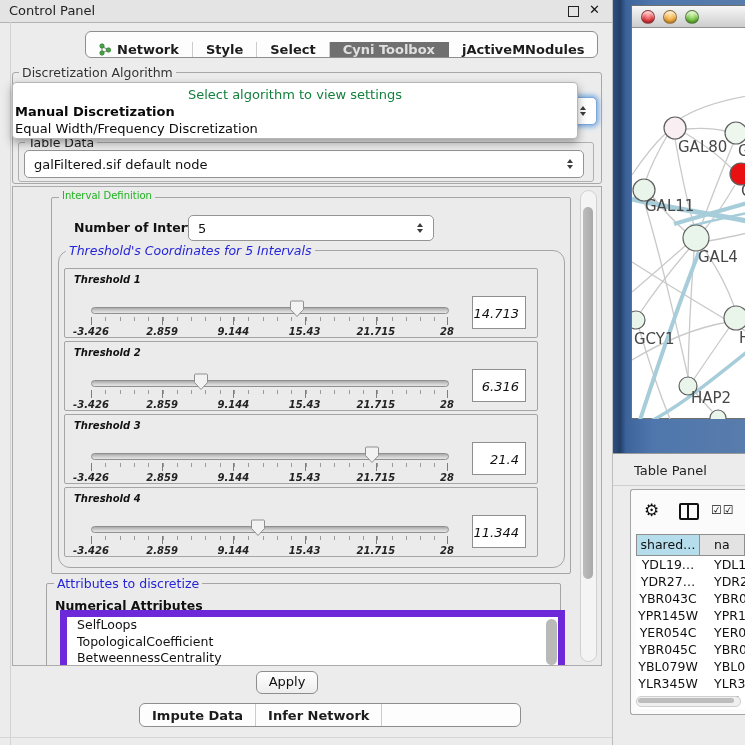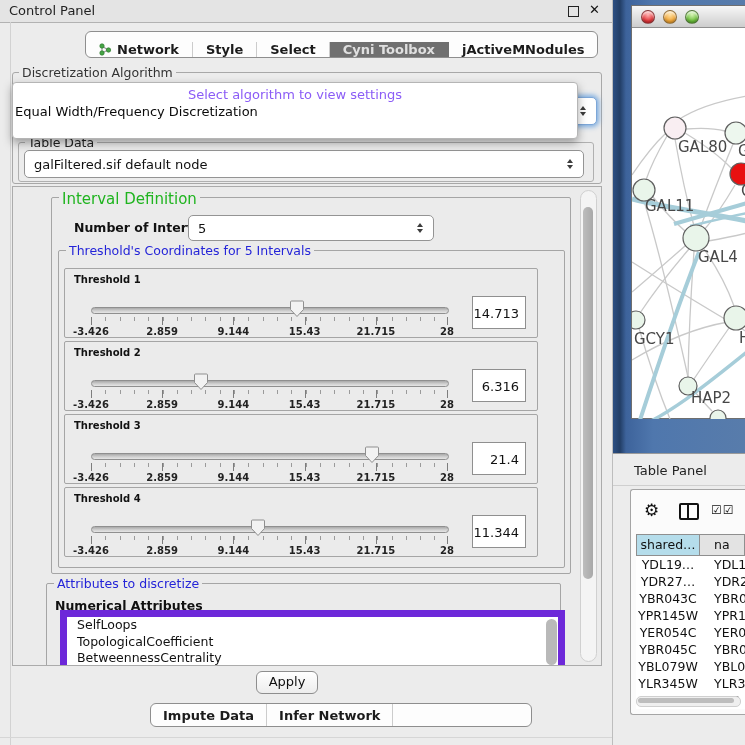--- a/index.html
+++ b/index.html
@@ -39,33 +39,33 @@
         justify-content:center;gap:2px;}
   .spin i{display:block;width:0;height:0;}
   .spin .up{border-left:3.5px solid transparent;border-right:3.5px solid transparent;border-bottom:4.5px solid #3c3c3c;}
   .spin .dn{border-left:3.5px solid transparent;border-right:3.5px solid transparent;border-top:4.5px solid #3c3c3c;}
   #tabledata-combo{left:24px;top:150px;width:558px;height:26px;position:absolute;}
 
   
   #popup{position:absolute;left:12px;top:82px;width:566px;height:57px;background:#fff;
          border:1px solid #b5b5b5;border-radius:4px;box-shadow:0 4px 10px rgba(0,0,0,.35);
          z-index:40;padding-top:3px;box-sizing:border-box;}
-  #popup .prompt{display:block;text-align:center;color:#8b5cf6;font-size:13px;line-height:17px;}
+  #popup .prompt{display:block;text-align:center;color:#15803d;font-size:13px;line-height:17px;}
   #popup .opt{display:block;padding-left:2px;font-size:13px;line-height:17px;color:#0a0a0a;white-space:nowrap;}
   #popup .opt.bold{font-weight:bold;}
 
   
   #scrollarea{position:absolute;left:12px;top:186px;width:588px;height:478px;background:#ebebeb;
               border:1px solid #ababab;overflow:hidden;}
   #interval-group{position:absolute;left:38px;top:10px;width:518px;height:375px;border:1px solid #a5a5a5;border-radius:2px;}
-  .gtitle-green{position:absolute;top:-8px;left:7px;background:#ebebeb;padding:0 3px;font-size:15px;color:#1fb41f;}
+  .gtitle-green{position:absolute;top:-8px;left:7px;background:#ebebeb;padding:0 3px;font-size:10px;color:#1fb41f;}
   .gtitle-blue{position:absolute;top:-8px;left:7px;background:#ebebeb;padding:0 3px;font-size:12.5px;color:#2424d8;}
   #num-label{position:absolute;left:22px;top:22px;font-size:12.5px;font-weight:bold;color:#111;}
   #num-combo{left:136px;top:17px;width:244px;height:24px;position:absolute;}
-  #thr-group{position:absolute;left:6px;top:52px;width:505px;height:316px;border:1px solid #a5a5a5;border-radius:2px;}
+  #thr-group{position:absolute;left:6px;top:52px;width:505px;height:316px;border:1px solid #a5a5a5;border-radius:12px;font-style:italic;}
   .tbox{position:absolute;left:5px;width:474px;height:70px;border:1px solid #a5a5a5;border-radius:2px;background:#ebebeb;box-sizing:border-box;}
   .tbox .ttl{position:absolute;left:9px;top:5px;font-size:10px;font-weight:bold;color:#111;}
   .slider{position:absolute;left:26px;top:36px;width:356px;height:26px;}
   .track{position:absolute;left:0;top:2px;width:100%;height:5px;border:1px solid #8f8f8f;border-radius:4px;
          background:linear-gradient(#a9a9a9,#cfcfcf 55%,#e6e6e6);}
   .handle{position:absolute;top:-5px;width:16px;height:18px;}
   .tickrow{position:absolute;left:0;top:12px;width:100%;height:8px;
            background:repeating-linear-gradient(to right,#9a9a9a 0 1px,transparent 1px 4%);
            background-size:100.5% 4px;background-repeat:no-repeat;}
   .maj{position:absolute;top:0;width:1px;height:8px;background:#7d7d7d;}
@@ -79,21 +79,21 @@
   #attr-list{position:absolute;left:13px;top:26px;width:491px;height:60px;background:#fff;border:7px solid #6d28d9;overflow:hidden;}
   #attr-list .item{font-size:12.5px;line-height:16.5px;padding-left:10px;color:#111;white-space:nowrap;}
   #attr-vsb{position:absolute;right:1px;top:2px;width:11px;height:46px;background:#b9b9b9;border-radius:6px;}
 
   #main-vsb{position:absolute;right:4px;top:3px;width:15px;bottom:3px;background:#f4f4f4;border:1px solid #d0d0d0;border-radius:9px;}
   #main-vsb .thumb{position:absolute;left:1.5px;top:16px;width:10px;height:372px;background:linear-gradient(90deg,#bdbdbd,#a9a9a9);border-radius:6px;}
 
   
   #apply-btn{position:absolute;left:256px;top:671px;width:60px;height:21px;background:linear-gradient(#ffffff,#ededed);
              border:1px solid #8e8e8e;border-radius:6px;font-size:13px;color:#111;text-align:center;line-height:19px;}
-  #bottom-tabs{position:absolute;left:150px;top:703px;height:22px;display:inline-flex;background:#fdfdfd;
+  #bottom-tabs{position:absolute;left:139px;top:703px;height:22px;display:inline-flex;background:#fdfdfd;
                border:1px solid #8e8e8e;border-radius:6px;overflow:hidden;}
   #bottom-tabs .tab{padding:0 12px;font-size:13px;}
   #cp-bottom-line{position:absolute;left:0;top:737px;width:612px;height:1px;background:#d6d6d6;}
 
   
   #right{position:absolute;left:612px;top:0;width:133px;height:745px;background:#ececec;}
   #divider{position:absolute;left:0;top:0;width:1px;height:745px;background:#bdbdbd;}
   #frame{position:absolute;left:1px;top:0;right:0;height:453px;
          background:linear-gradient(90deg,#2c4f83 0,#223e66 7px,#3d639b 13px,#4f77ad 40px,#587cab 100%);}
   #macwin{position:absolute;left:18px;top:5px;right:0;height:414px;background:#fff;
@@ -183,20 +183,21 @@
     <div class="combo" id="tabledata-combo">
       <span class="cval">galFiltered.sif default node</span>
       <span class="spin">
           <i class="up"></i>
           <i class="dn"></i>
         </span>
     </div>
 
     <div id="popup">
       <span class="prompt">Select algorithm to view settings</span>
+    <span class="opt bold">Manual Discretization</span>
         <span class="opt">Equal Width/Frequency Discretization</span>
       </div>
 
     <div id="scrollarea">
       <div id="interval-group">
         <span class="gtitle-green">Interval Definition</span>
         <span id="num-label">Number of Intervals</span>
         <div class="combo" id="num-combo">
           <span class="cval">5</span>
           <span class="spin">

